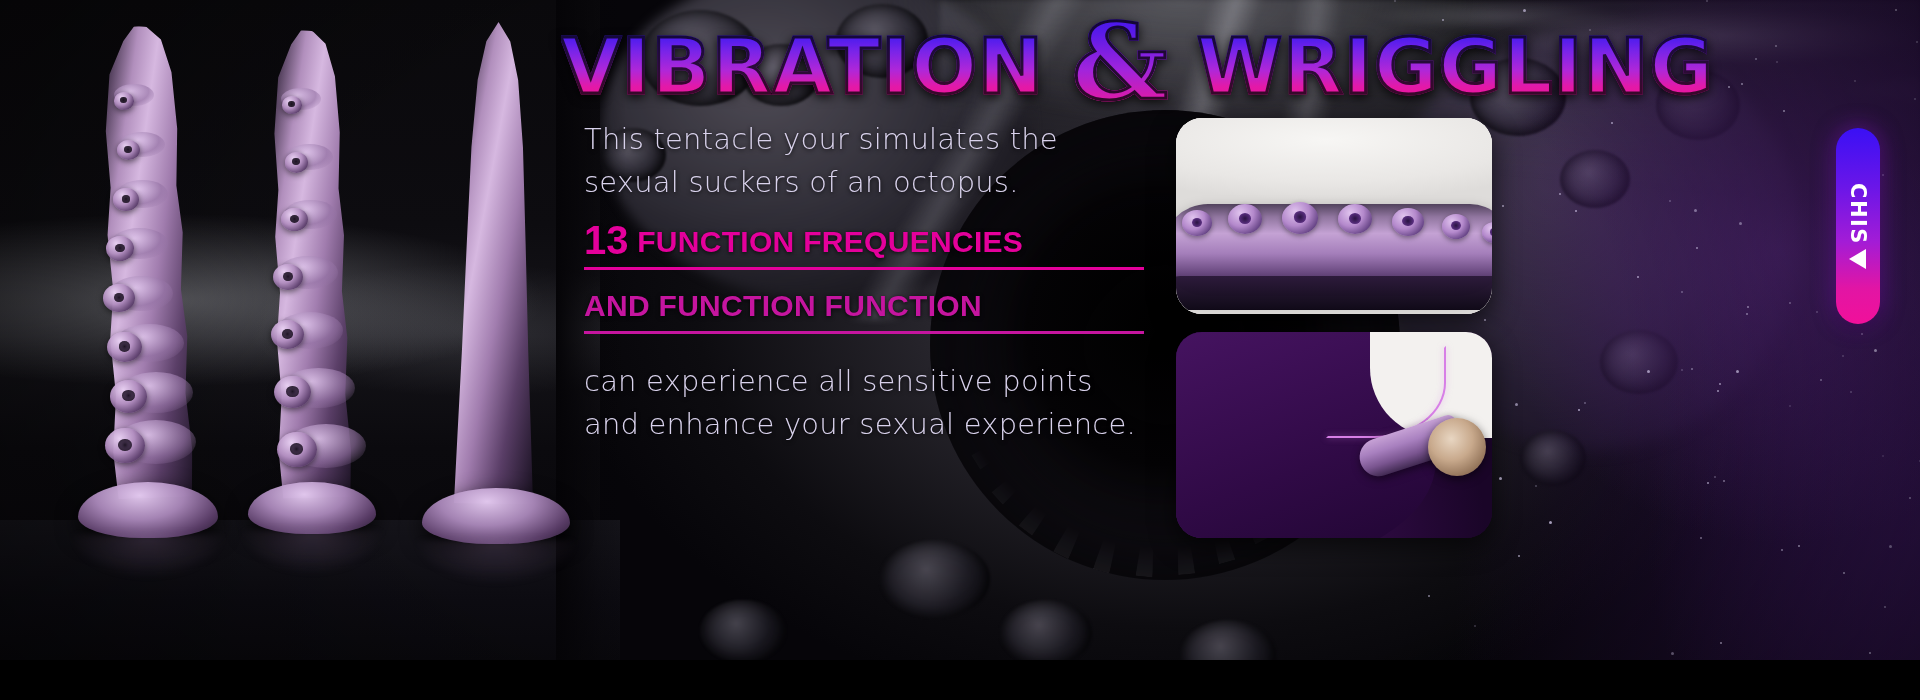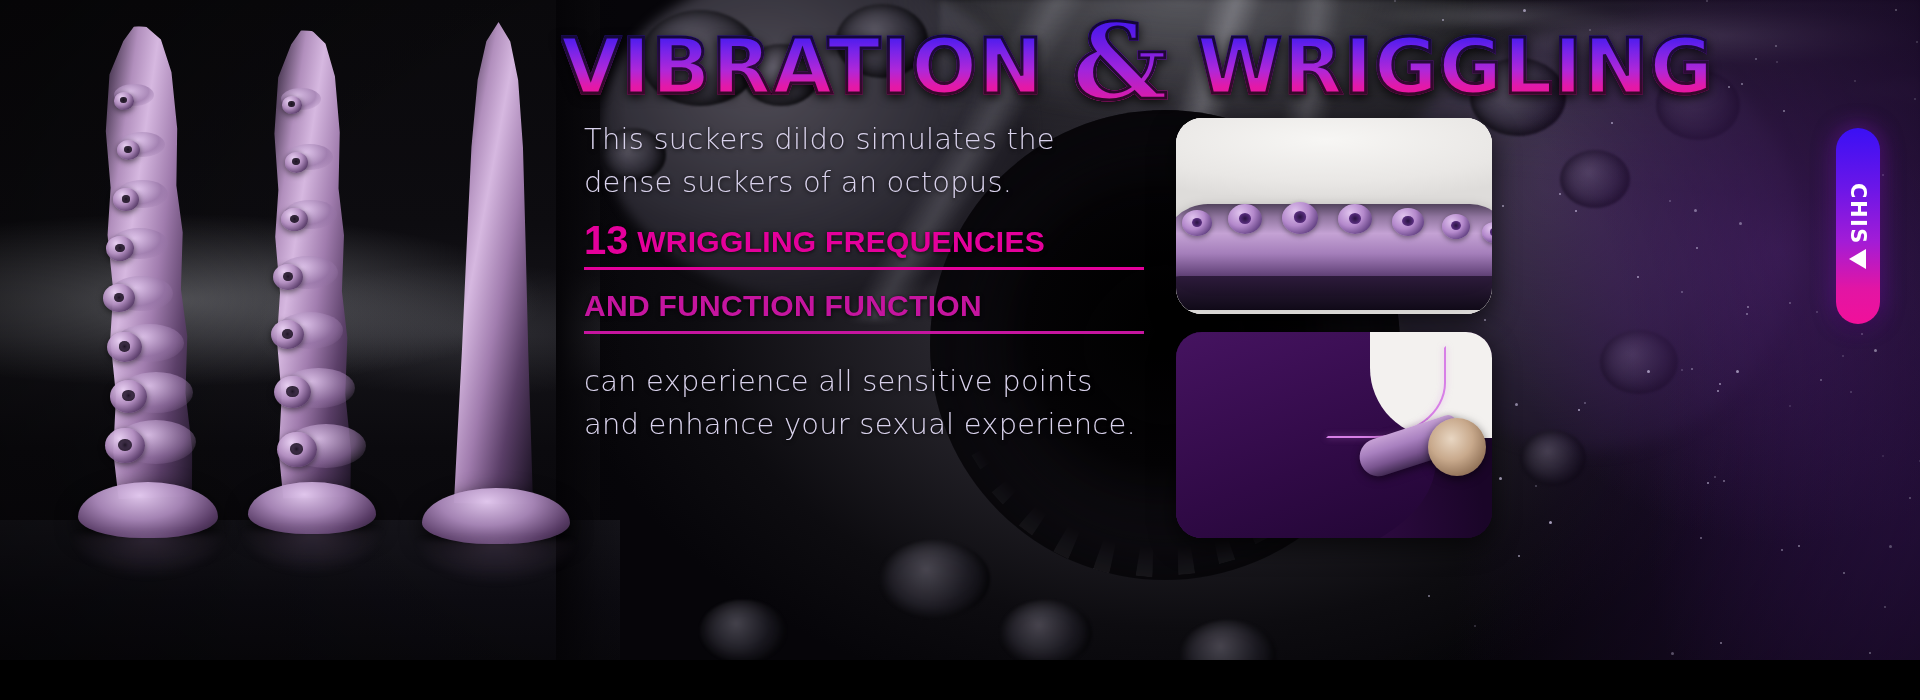--- a/index.html
+++ b/index.html
@@ -564,27 +564,27 @@
       </div>
     </div>
 
   <div class="headline">
     <div class="headline-text">
       <span>VIBRATION</span><span>&nbsp;</span><span class="amp">&amp;</span><span>&nbsp;</span><span>WRIGGLING</span>
     </div>
   </div>
 
   <div class="copy">
-    <div class="line">This suckers dildo simulates the</div>
-    <div class="line">dense suckers of an octopus.</div>
+    <div class="line">This tentacle your simulates the</div>
+    <div class="line">sexual suckers of an octopus.</div>
 
     <div class="spacer-a"></div>
 
     <div>
-      <div class="hl hl-1"><span class="big">13</span> <span>WRIGGLING FREQUENCIES</span></div>
+      <div class="hl hl-1"><span class="big">13</span> <span>FUNCTION FREQUENCIES</span></div>
       <div class="rule"></div>
     </div>
 
     <div class="spacer-b"></div>
 
     <div>
       <div class="hl hl-2"><span>AND FUNCTION FUNCTION</span></div>
       <div class="rule rule-2"></div>
     </div>
 

